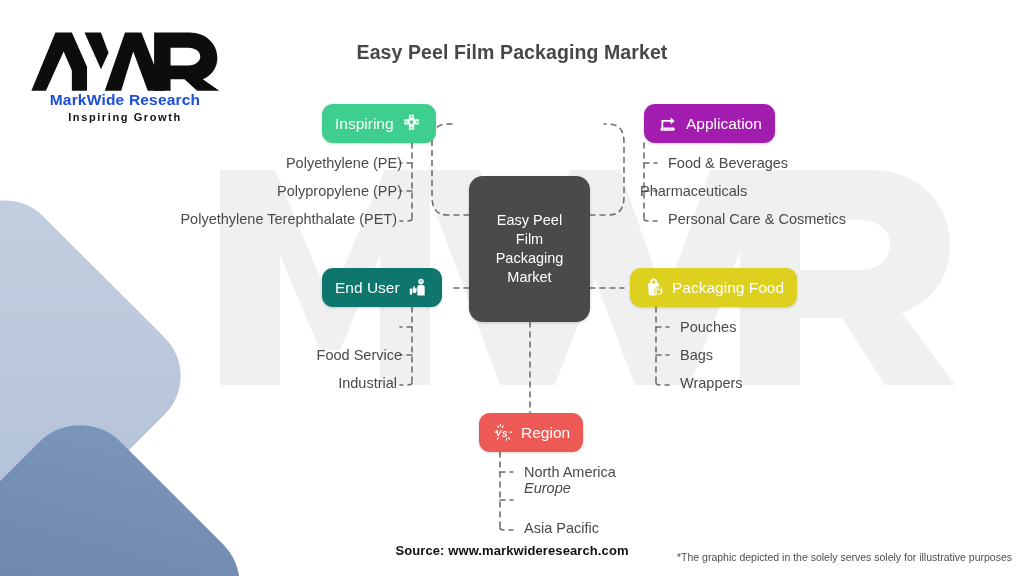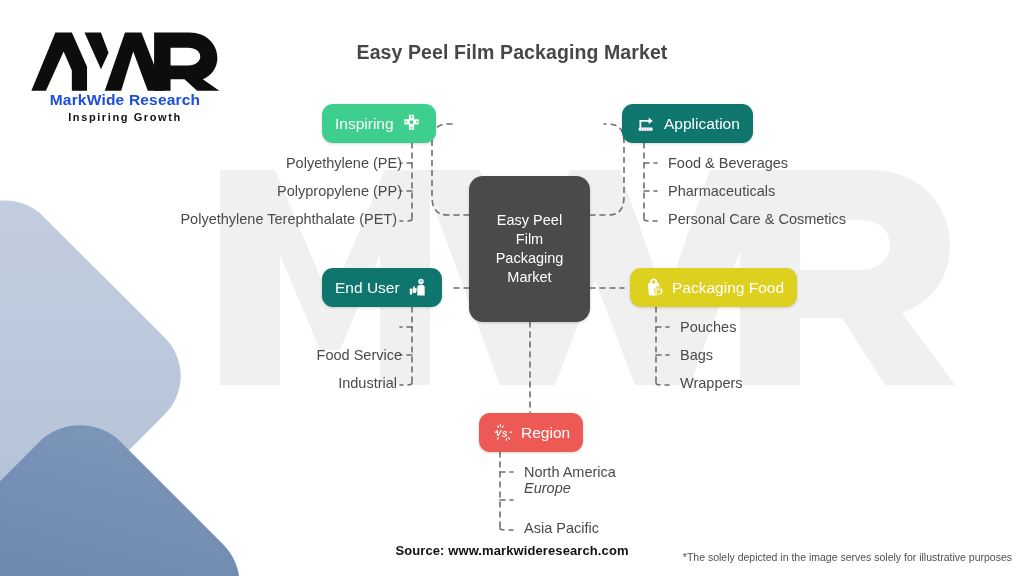--- a/index.html
+++ b/index.html
@@ -68,21 +68,21 @@
     display:flex;align-items:center;gap:7px;padding:0 13px;
     color:#fff;font-size:15.5px;white-space:nowrap;
     box-shadow:0 1px 3px rgba(0,0,0,.16);
   }
   .pill .lbl{color:#fff;font-size:15.5px;}
   .pill .ico{display:flex;align-items:center;justify-content:center;
              width:22px;height:22px;flex:0 0 22px;}
   .pill .ico svg{display:block;}
 
   #pill-material     {left:322px;top:104px;background:#3ecf8e;}
-  #pill-application  {left:622px;top:104px;background:#0f766e;}
+  #pill-application  {left:644px;top:104px;background:#a21caf;}
   #pill-enduser      {left:322px;top:268px;background:#0f766e;}
   #pill-packaging    {left:630px;top:268px;background:#ddd01f;}
   #pill-region       {left:479px;top:413px;background:#ed5a55;}
 
   
   .leaf{
     position:absolute;z-index:3;font-size:14.5px;color:#4a4a4a;
     white-space:nowrap;line-height:16px;
   }
   .leaf.right-align{text-align:right;}
@@ -204,21 +204,21 @@
         <rect x="3" y="16.6" width="16" height="3.6" rx="1.1" fill="#ffffff"></rect>
         <circle cx="6" cy="18.4" r=".7" fill="#bc62e8"></circle>
         <circle cx="9" cy="18.4" r=".7" fill="#bc62e8"></circle>
         <circle cx="12" cy="18.4" r=".7" fill="#bc62e8"></circle>
         <circle cx="15" cy="18.4" r=".7" fill="#bc62e8"></circle>
       </svg>
     </span>
     <span class="lbl">Application</span>
   </div>
   <div class="leaf" style="left:668px;top:155px;">Food &amp; Beverages</div>
-  <div class="leaf" style="left:668px;top:183px;">Pharmaceuticals</div>
+  <div class="leaf" style="left:640px;top:183px;">Pharmaceuticals</div>
   <div class="leaf" style="left:668px;top:211px;">Personal Care &amp; Cosmetics</div>
 
   <div class="pill" id="pill-enduser">
     <span class="lbl">End User</span>
     <span class="ico">
       <svg width="21" height="21" viewBox="0 0 24 24" xmlns="http://www.w3.org/2000/svg">
         <circle cx="16" cy="5.2" r="3.1" fill="#ffffff"></circle>
         <path fill="#ffffff" d="M11.8 11.5c0-1.7 1.9-2.7 4.2-2.7s4.2 1 4.2 2.7V21h-8.4z"></path>
         <path fill="#3b82f0" d="M14.6 4.1h2.9v1.2h-2.9z"></path>
         <path fill="#ffffff" d="M3.2 13.2h2.6v6.9H3.2z"></path>
@@ -263,15 +263,15 @@
         <text x="10" y="16.8" font-family="Liberation Sans, sans-serif" font-size="9.6" font-weight="bold" font-style="italic" fill="#ffffff">S</text>
       </svg>
     </span>
     <span class="lbl">Region</span>
   </div>
   <div class="leaf" style="left:524px;top:464px;">North America</div>
   <div class="leaf" style="left:524px;top:480px;font-style:italic;">Europe</div>
   <div class="leaf" style="left:524px;top:520px;">Asia Pacific</div>
 
   <div class="source">Source: www.markwideresearch.com</div>
-  <div class="disclaimer">*The solely depicted in the image serves solely for illustrative purposes</div>
+  <div class="disclaimer">*The graphic depicted in the solely serves solely for illustrative purposes</div>
 
 </div>
 
 </body></html>

